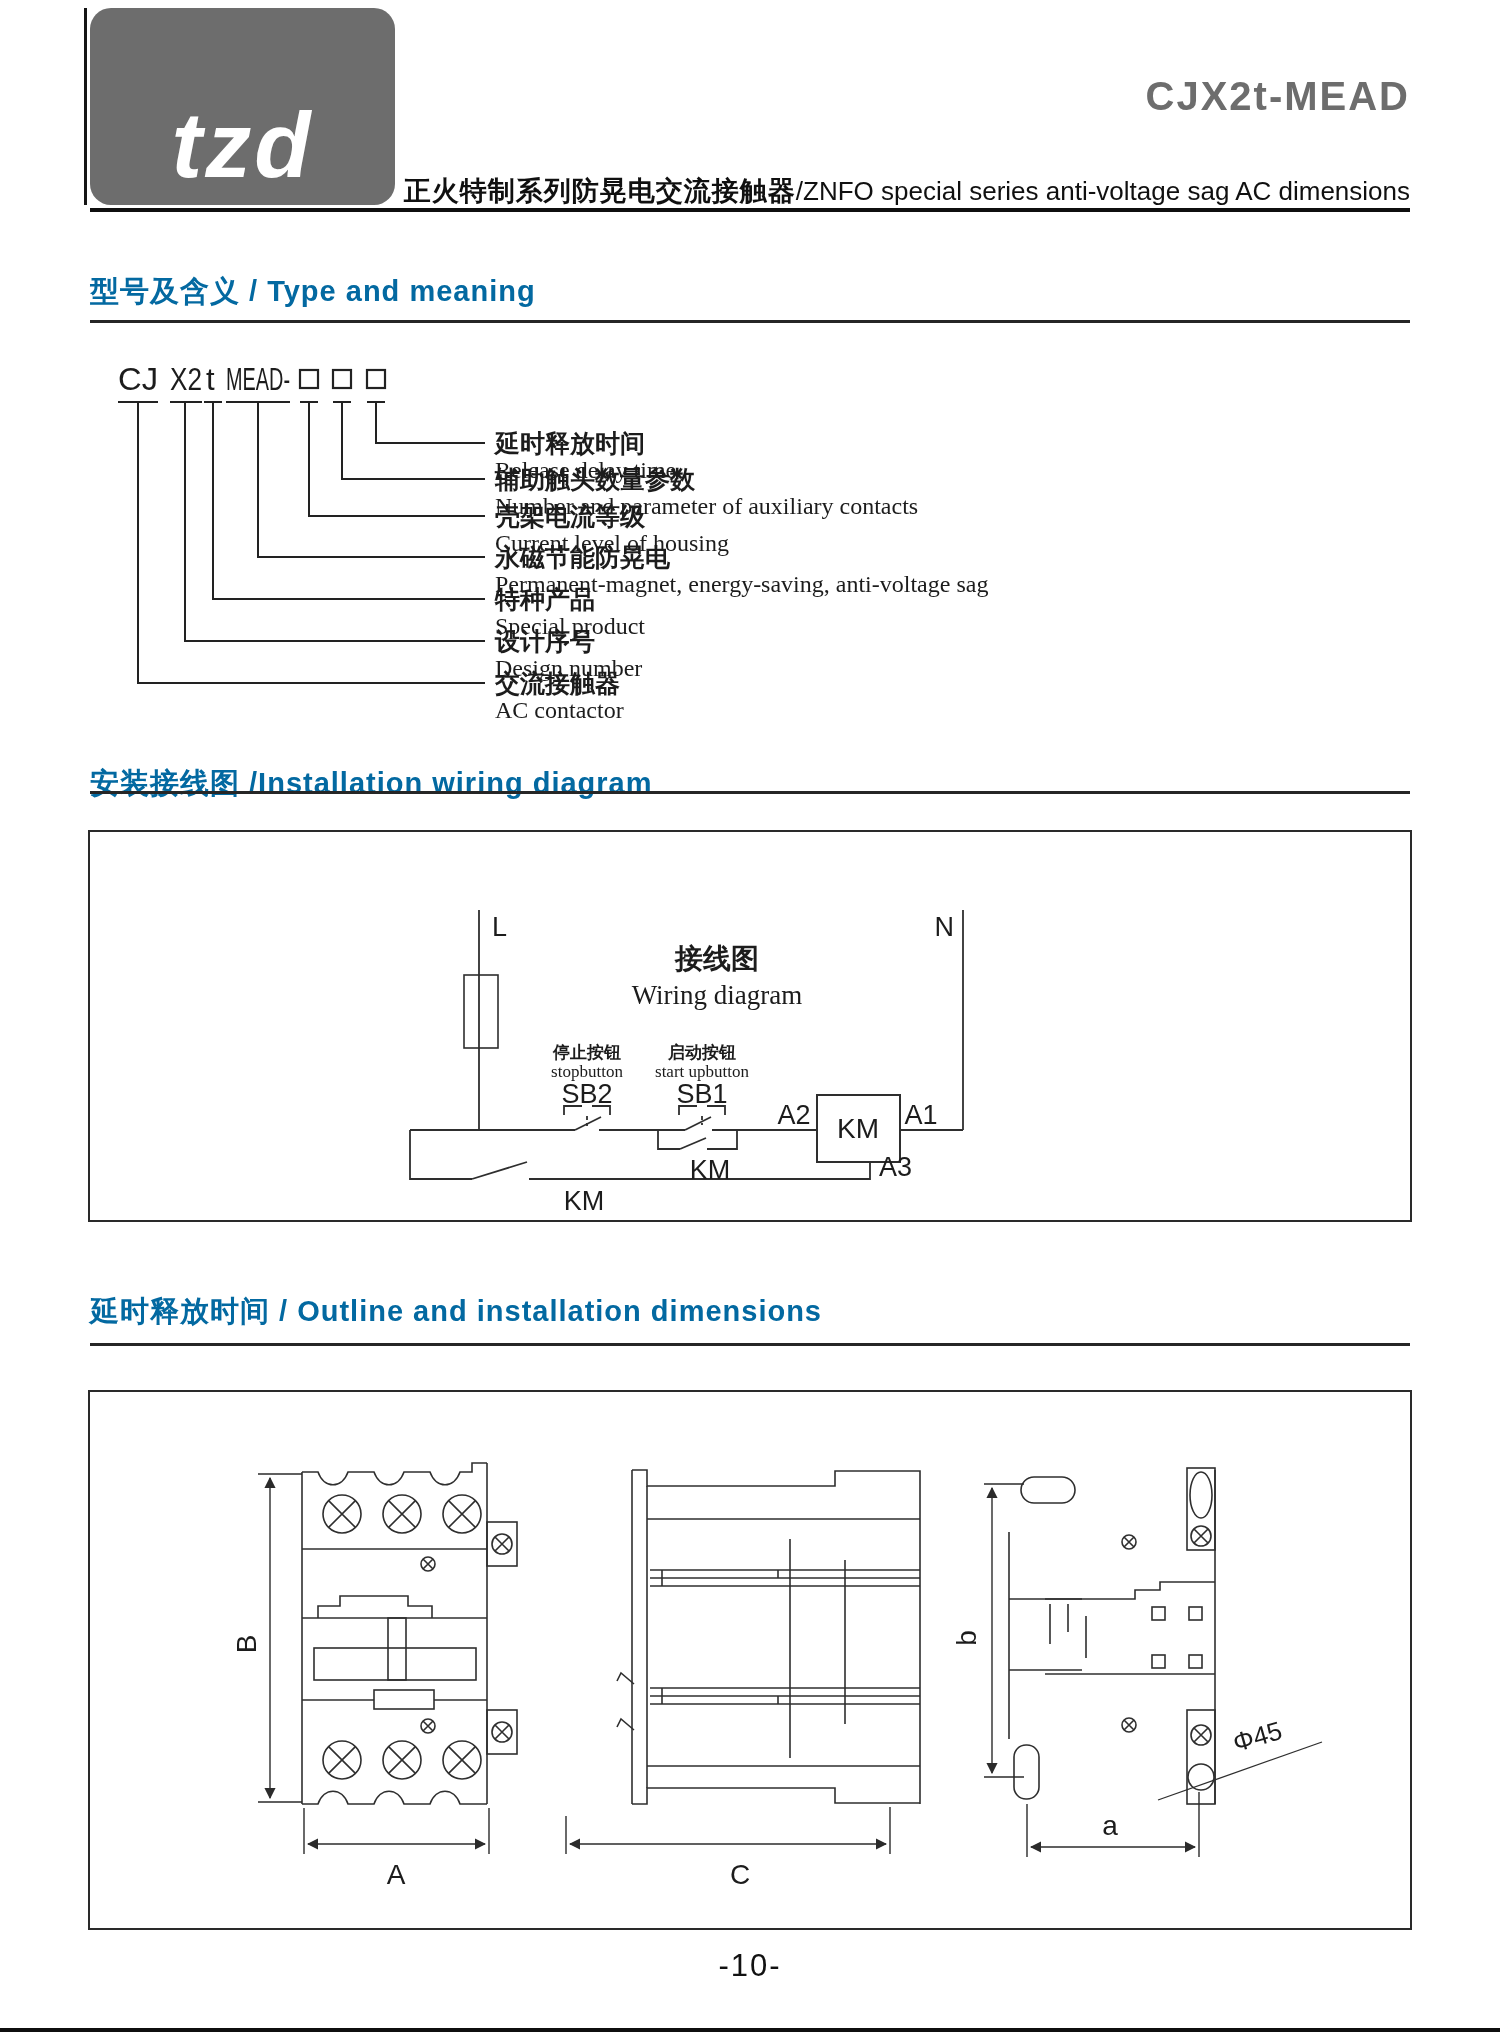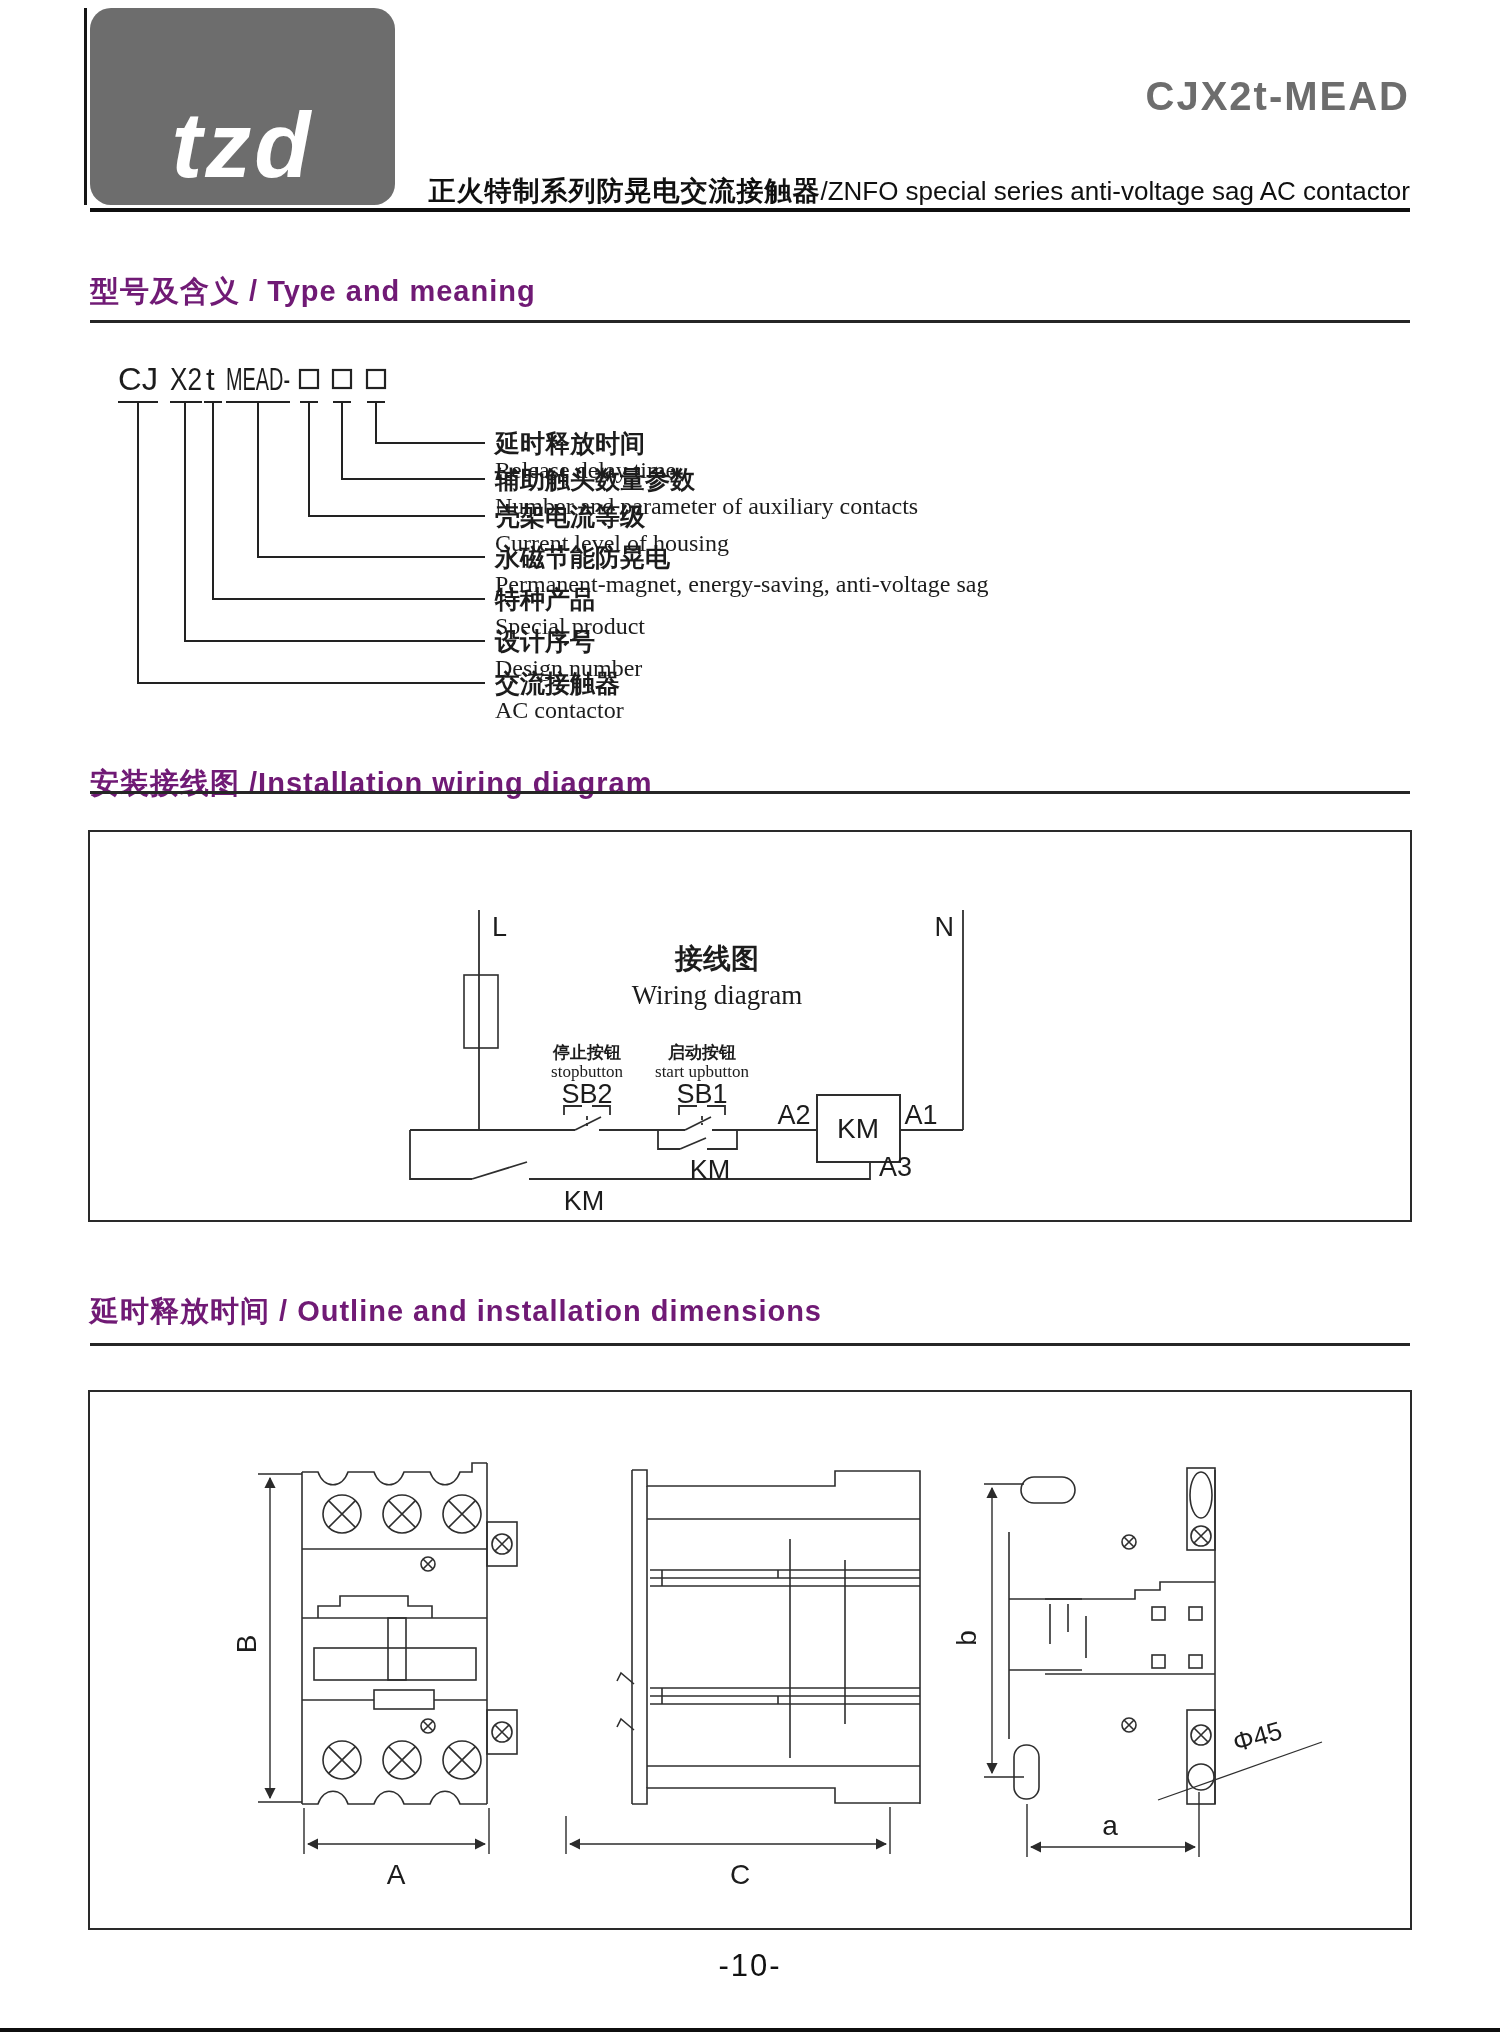--- a/index.html
+++ b/index.html
@@ -11,21 +11,21 @@
             display:flex;align-items:flex-end;justify-content:center;border-radius:21px;}
   .logo-text{font-style:italic;font-weight:bold;font-size:92px;line-height:1;color:#ffffff;
              letter-spacing:3px;padding-bottom:14px;}
   .title{position:absolute;right:90px;top:74px;font-weight:bold;font-size:40px;color:#6d6d6d;
          letter-spacing:2px;white-space:nowrap;}
   .subtitle{position:absolute;right:90px;top:173px;font-size:27px;white-space:nowrap;color:#101010;}
   .sub-cn{font-weight:bold;letter-spacing:1px;}
   .sub-en{font-weight:normal;font-size:26px;}
   .rule{position:absolute;left:90px;width:1320px;height:3px;background:#262626;}
   .rule-header{top:208px;height:4px;background:#0f0f0f;}
-  .section-h{position:absolute;left:90px;font-size:29px;font-weight:bold;color:#701a75;
+  .section-h{position:absolute;left:90px;font-size:29px;font-weight:bold;color:#0369a1;
              letter-spacing:1px;white-space:nowrap;}
   .frame{position:absolute;border:2px solid #2a2a2a;background:#ffffff;}
   .footer{position:absolute;left:0;top:1948px;width:100%;text-align:center;font-size:31px;
           letter-spacing:2px;color:#111;}
   .bottom-rule{position:absolute;left:0;top:2028px;width:1500px;height:4px;background:#0f0f0f;}
   svg{font-family:"Liberation Sans",sans-serif;}
   svg text{fill:#1c1c1c;}
   .code-txt{font-size:31px;}
   .cn-label{font-weight:bold;font-size:25px;}
   .en-label{font-family:"Liberation Serif",serif;font-size:24px;}
@@ -38,21 +38,21 @@
 </head>
 <body>
 
 <div class="page">
 
   <div class="corner-mark"></div>
   <div class="logo-box">
     <span class="logo-text">tzd</span>
   </div>
   <div class="title">CJX2t-MEAD</div>
-  <div class="subtitle"><span class="sub-cn">正火特制系列防晃电交流接触器</span><span class="sub-en">/ZNFO special series anti-voltage sag AC contactor</span></div>
+  <div class="subtitle"><span class="sub-cn">正火特制系列防晃电交流接触器</span><span class="sub-en">/ZNFO special series anti-voltage sag AC dimensions</span></div>
   <div class="rule rule-header"></div>
 
   <div class="section-h" style="top:272px">型号及含义 / Type and meaning</div>
   <div class="rule" style="top:320px"></div>
 
   <svg class="abs" style="left:90px;top:358px" width="1320" height="372" viewBox="0 0 1320 372">
     <g class="code-txt">
       <text x="28" y="32" textLength="40" lengthAdjust="spacingAndGlyphs">CJ</text>
       <text x="80" y="32" textLength="32" lengthAdjust="spacingAndGlyphs">X2</text>
       <text x="116" y="32">t</text>

